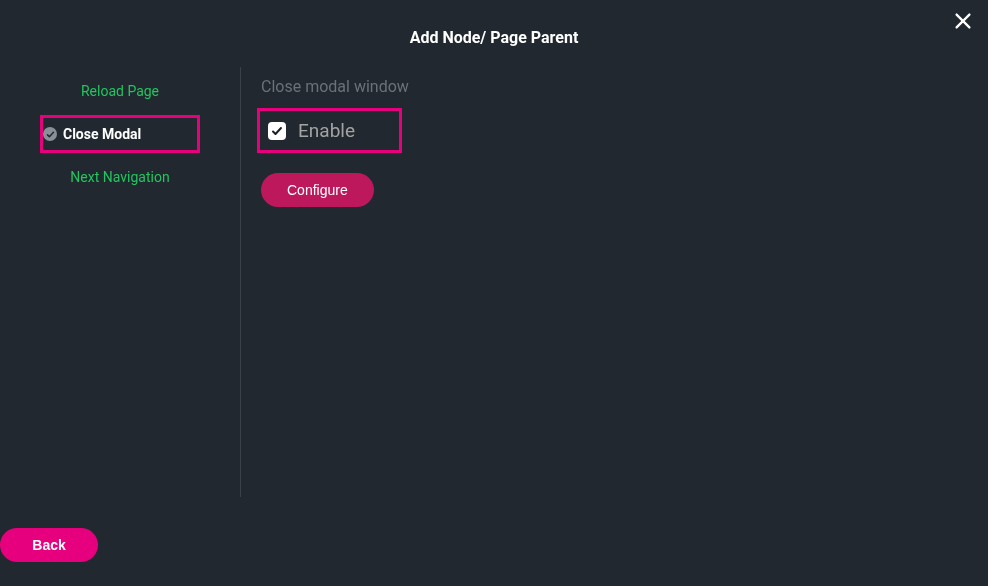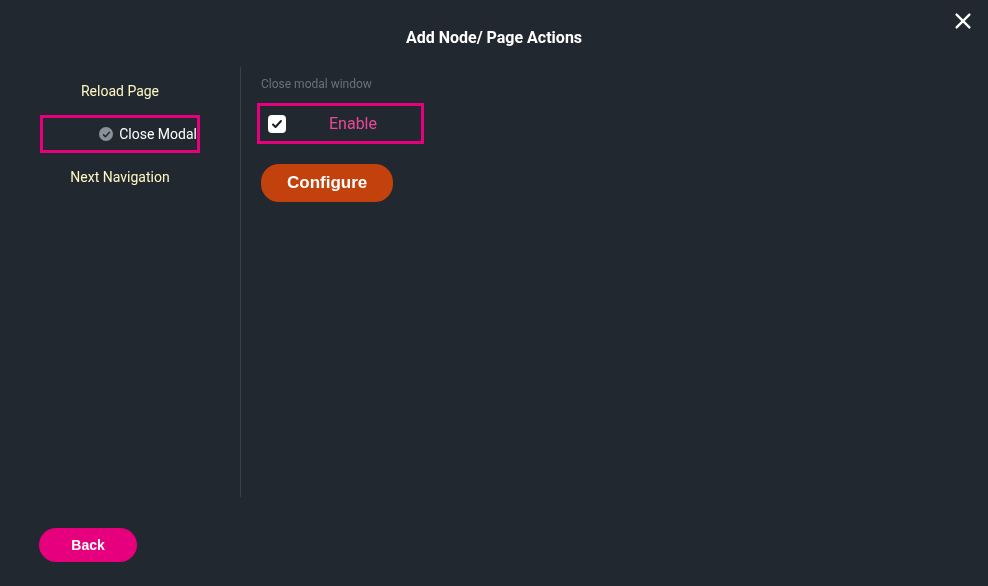--- a/index.html
+++ b/index.html
@@ -31,33 +31,33 @@
       display: flex;
       margin-top: 20px;
     }
     .sidebar {
       width: 240px;
       padding-top: 6px;
     }
     .sidebar-item {
       text-align: center;
       padding: 10px 0;
-      color: #fef9c3;
+      color: #22c55e;
       font-size: 14px;
       cursor: pointer;
     }
     .sidebar-item.active {
       border: 3px solid #e6007e;
       margin: 6px 40px;
       padding: 8px 0;
       color: #fff;
-      font-weight: 400;
-      display: flex;
-      align-items: center;
-      justify-content: flex-end;
+      font-weight: 700;
+      display: flex;
+      align-items: center;
+      justify-content: flex-start;
       gap: 6px;
     }
     .check-badge {
       width: 14px;
       height: 14px;
       border-radius: 50%;
       background: #8a9098;
       display: inline-flex;
       align-items: center;
       justify-content: center;
@@ -68,21 +68,21 @@
       width: 1px;
       background: #3a4149;
       height: 430px;
     }
     .main {
       flex: 1;
       padding: 10px 20px 0 20px;
     }
     .section-label {
       color: #6a7179;
-      font-size: 12px;
+      font-size: 16px;
       margin-bottom: 12px;
     }
     .checkbox-row {
       display: flex;
       align-items: center;
       gap: 12px;
       margin-bottom: 16px;
       padding-left: 4px;
     }
     .checkbox-row.highlight {
@@ -103,43 +103,41 @@
     }
     .cb.checked {
       background: #fff;
     }
     .cb.checked svg { width: 12px; height: 12px; }
     .cb.unchecked {
       border: 2px solid #a7adb3;
       background: transparent;
     }
     .cb-label {
-      font-size: 16px;
-      color: #ec4899;
-      margin-left: 31px;
+      font-size: 19px;
+      color: #a3a3a3;
     }
     .configure-btn {
-      background: #c2410c;
+      background: #be185d;
       color: #fff;
       border: none;
       border-radius: 18px;
       padding: 9px 26px;
-      font-size: 17px;
-      font-weight: 700;
+      font-size: 14px;
+      font-weight: 400;
       cursor: pointer;
     }
     .footer {
       position: absolute;
       bottom: 24px;
       left: 0;
       right: 0;
       display: flex;
       justify-content: flex-start;
       gap: 11px;
-      margin-left: 39px;
     }
     .pill-btn {
       background: #e6007e;
       color: #fff;
       border: none;
       border-radius: 20px;
       width: 98px;
       height: 34px;
       font-size: 14px;
       font-weight: 600;
@@ -149,21 +147,21 @@
 </head>
 <body>
 
 <div class="close-x">
   <svg viewBox="0 0 24 24" fill="none" stroke="#fff" stroke-width="2.5" stroke-linecap="round">
     <line x1="5" y1="5" x2="19" y2="19"></line>
     <line x1="19" y1="5" x2="5" y2="19"></line>
   </svg>
 </div>
 
-<div class="title">Add Node/ Page Actions</div>
+<div class="title">Add Node/ Page Parent</div>
 
 <div class="container">
   <div class="sidebar">
     <div class="sidebar-item">
       <span>Reload Page</span>
     </div>
     <div class="sidebar-item active">
       <span class="check-badge">
         <svg viewBox="0 0 24 24" fill="none" stroke="#21282f" stroke-width="4" stroke-linecap="round" stroke-linejoin="round">
           <polyline points="4 13 9 18 20 6"></polyline>

